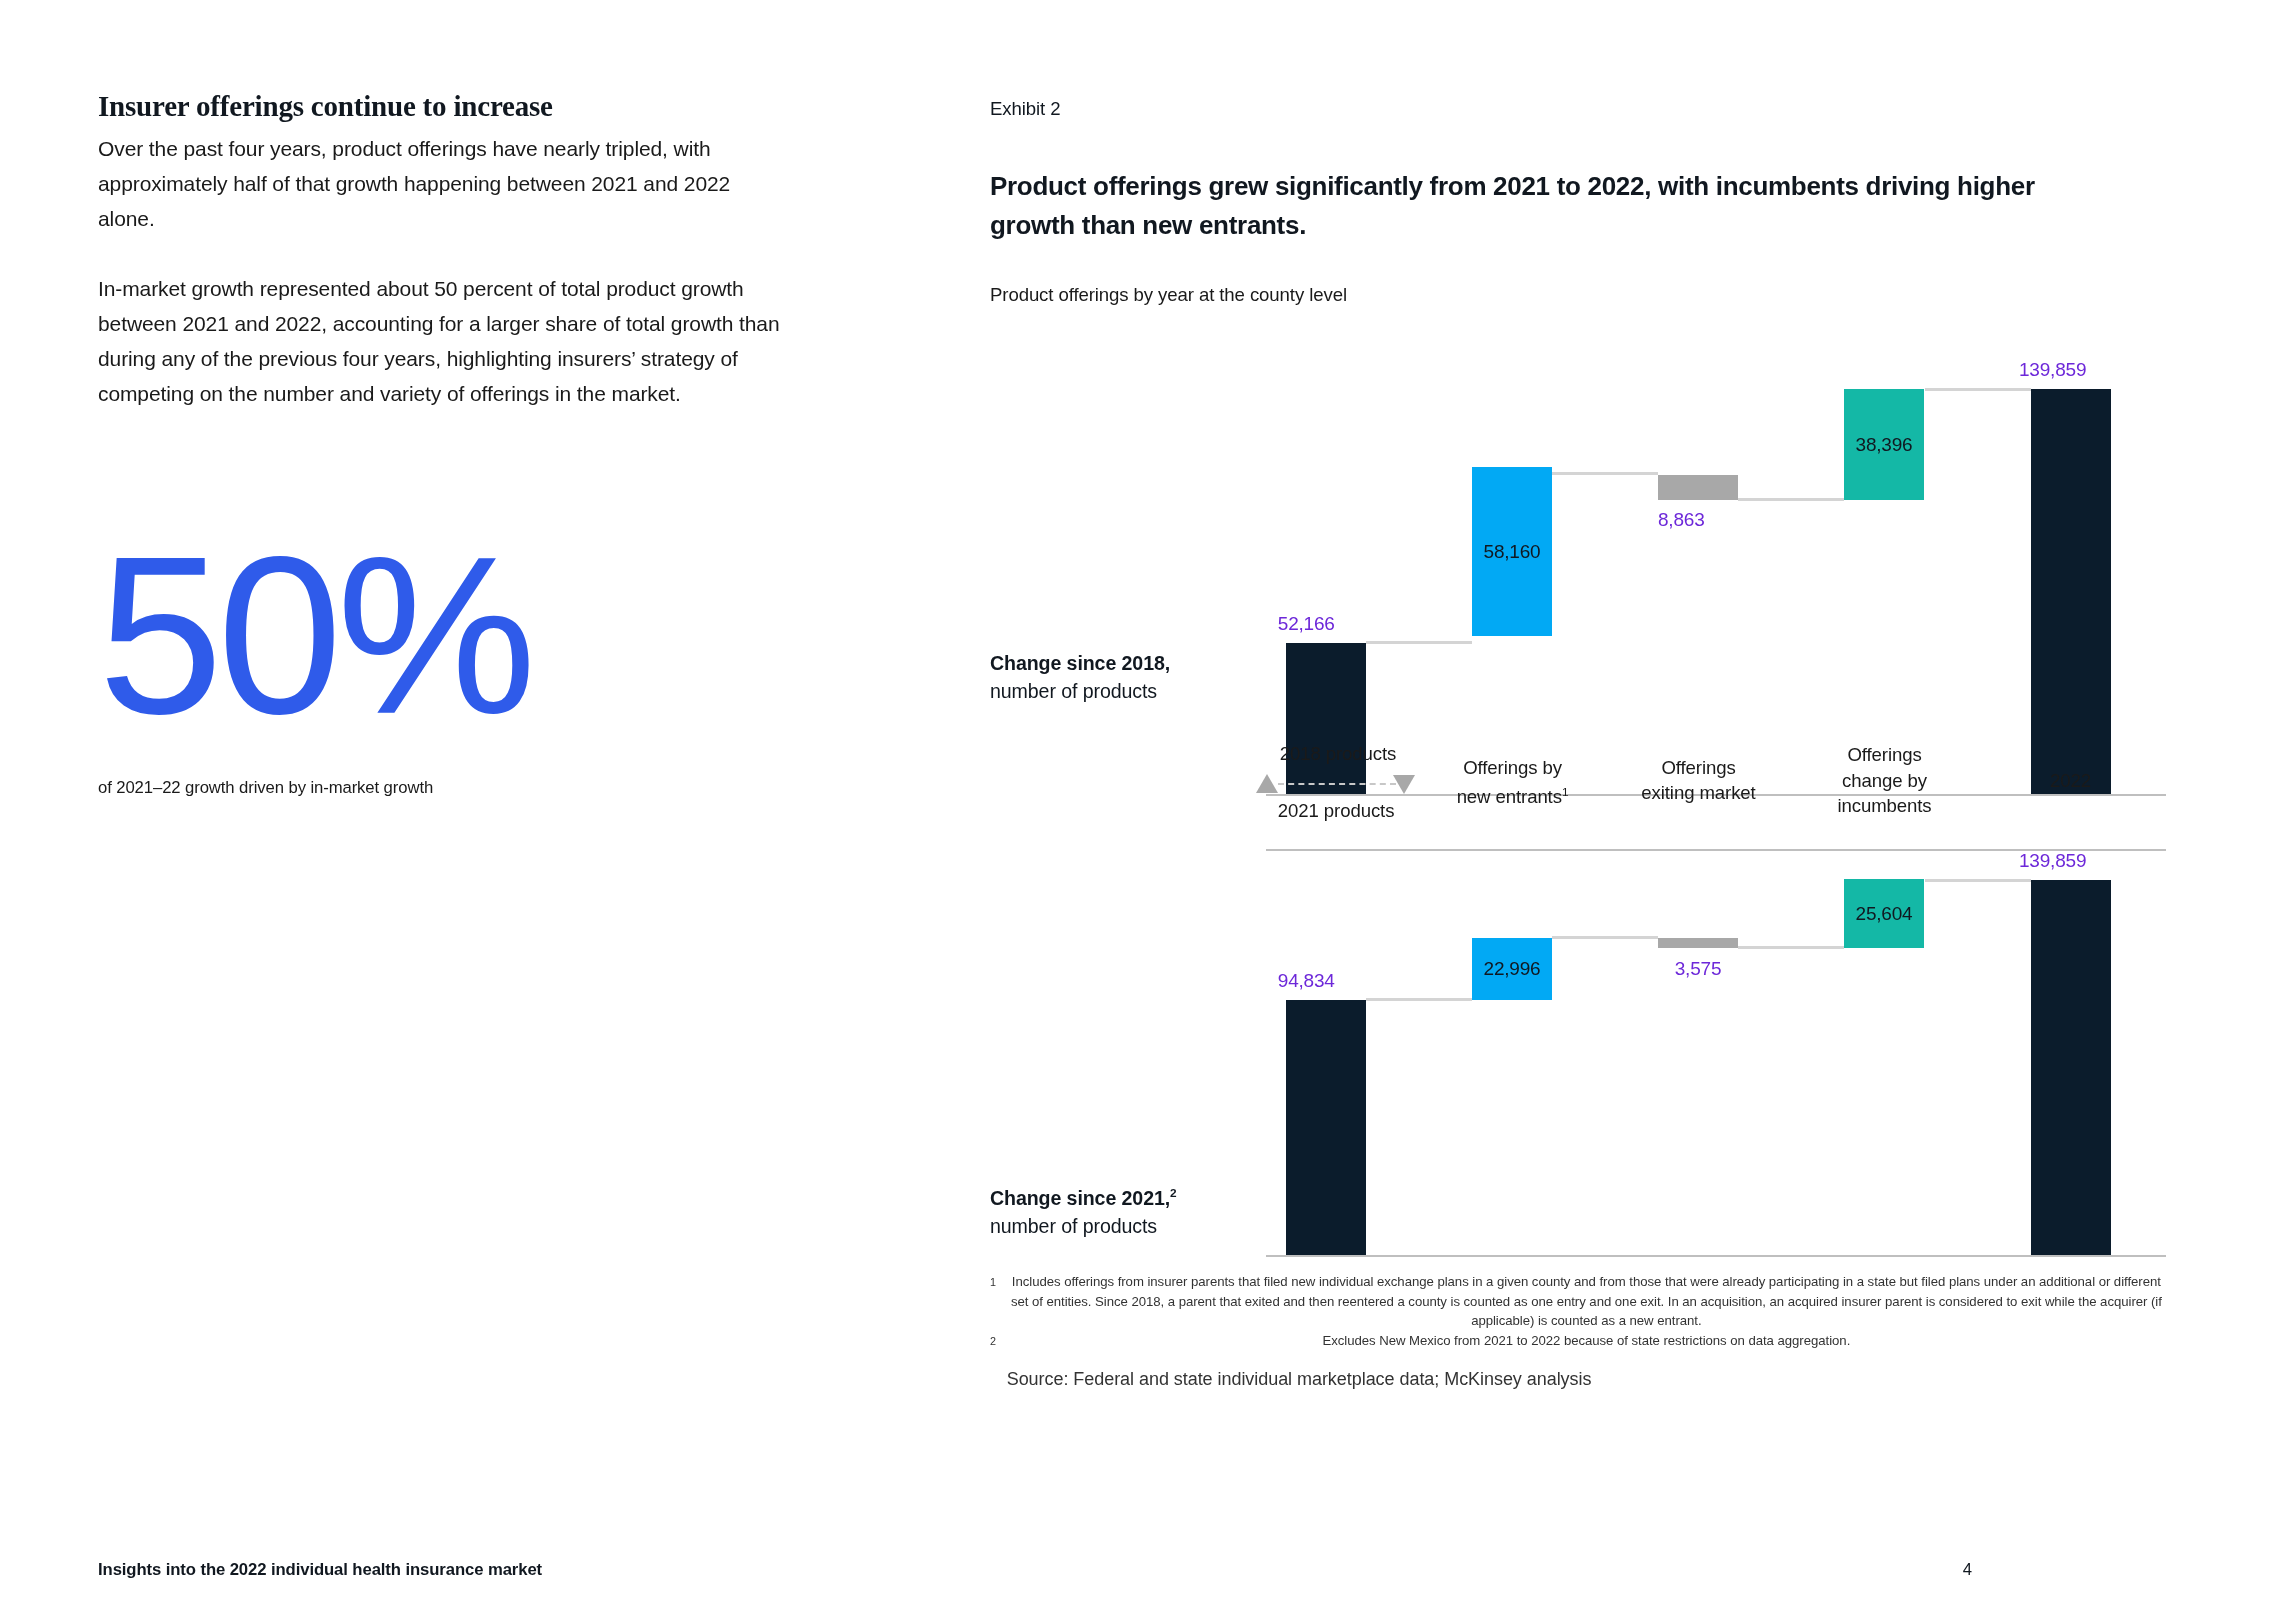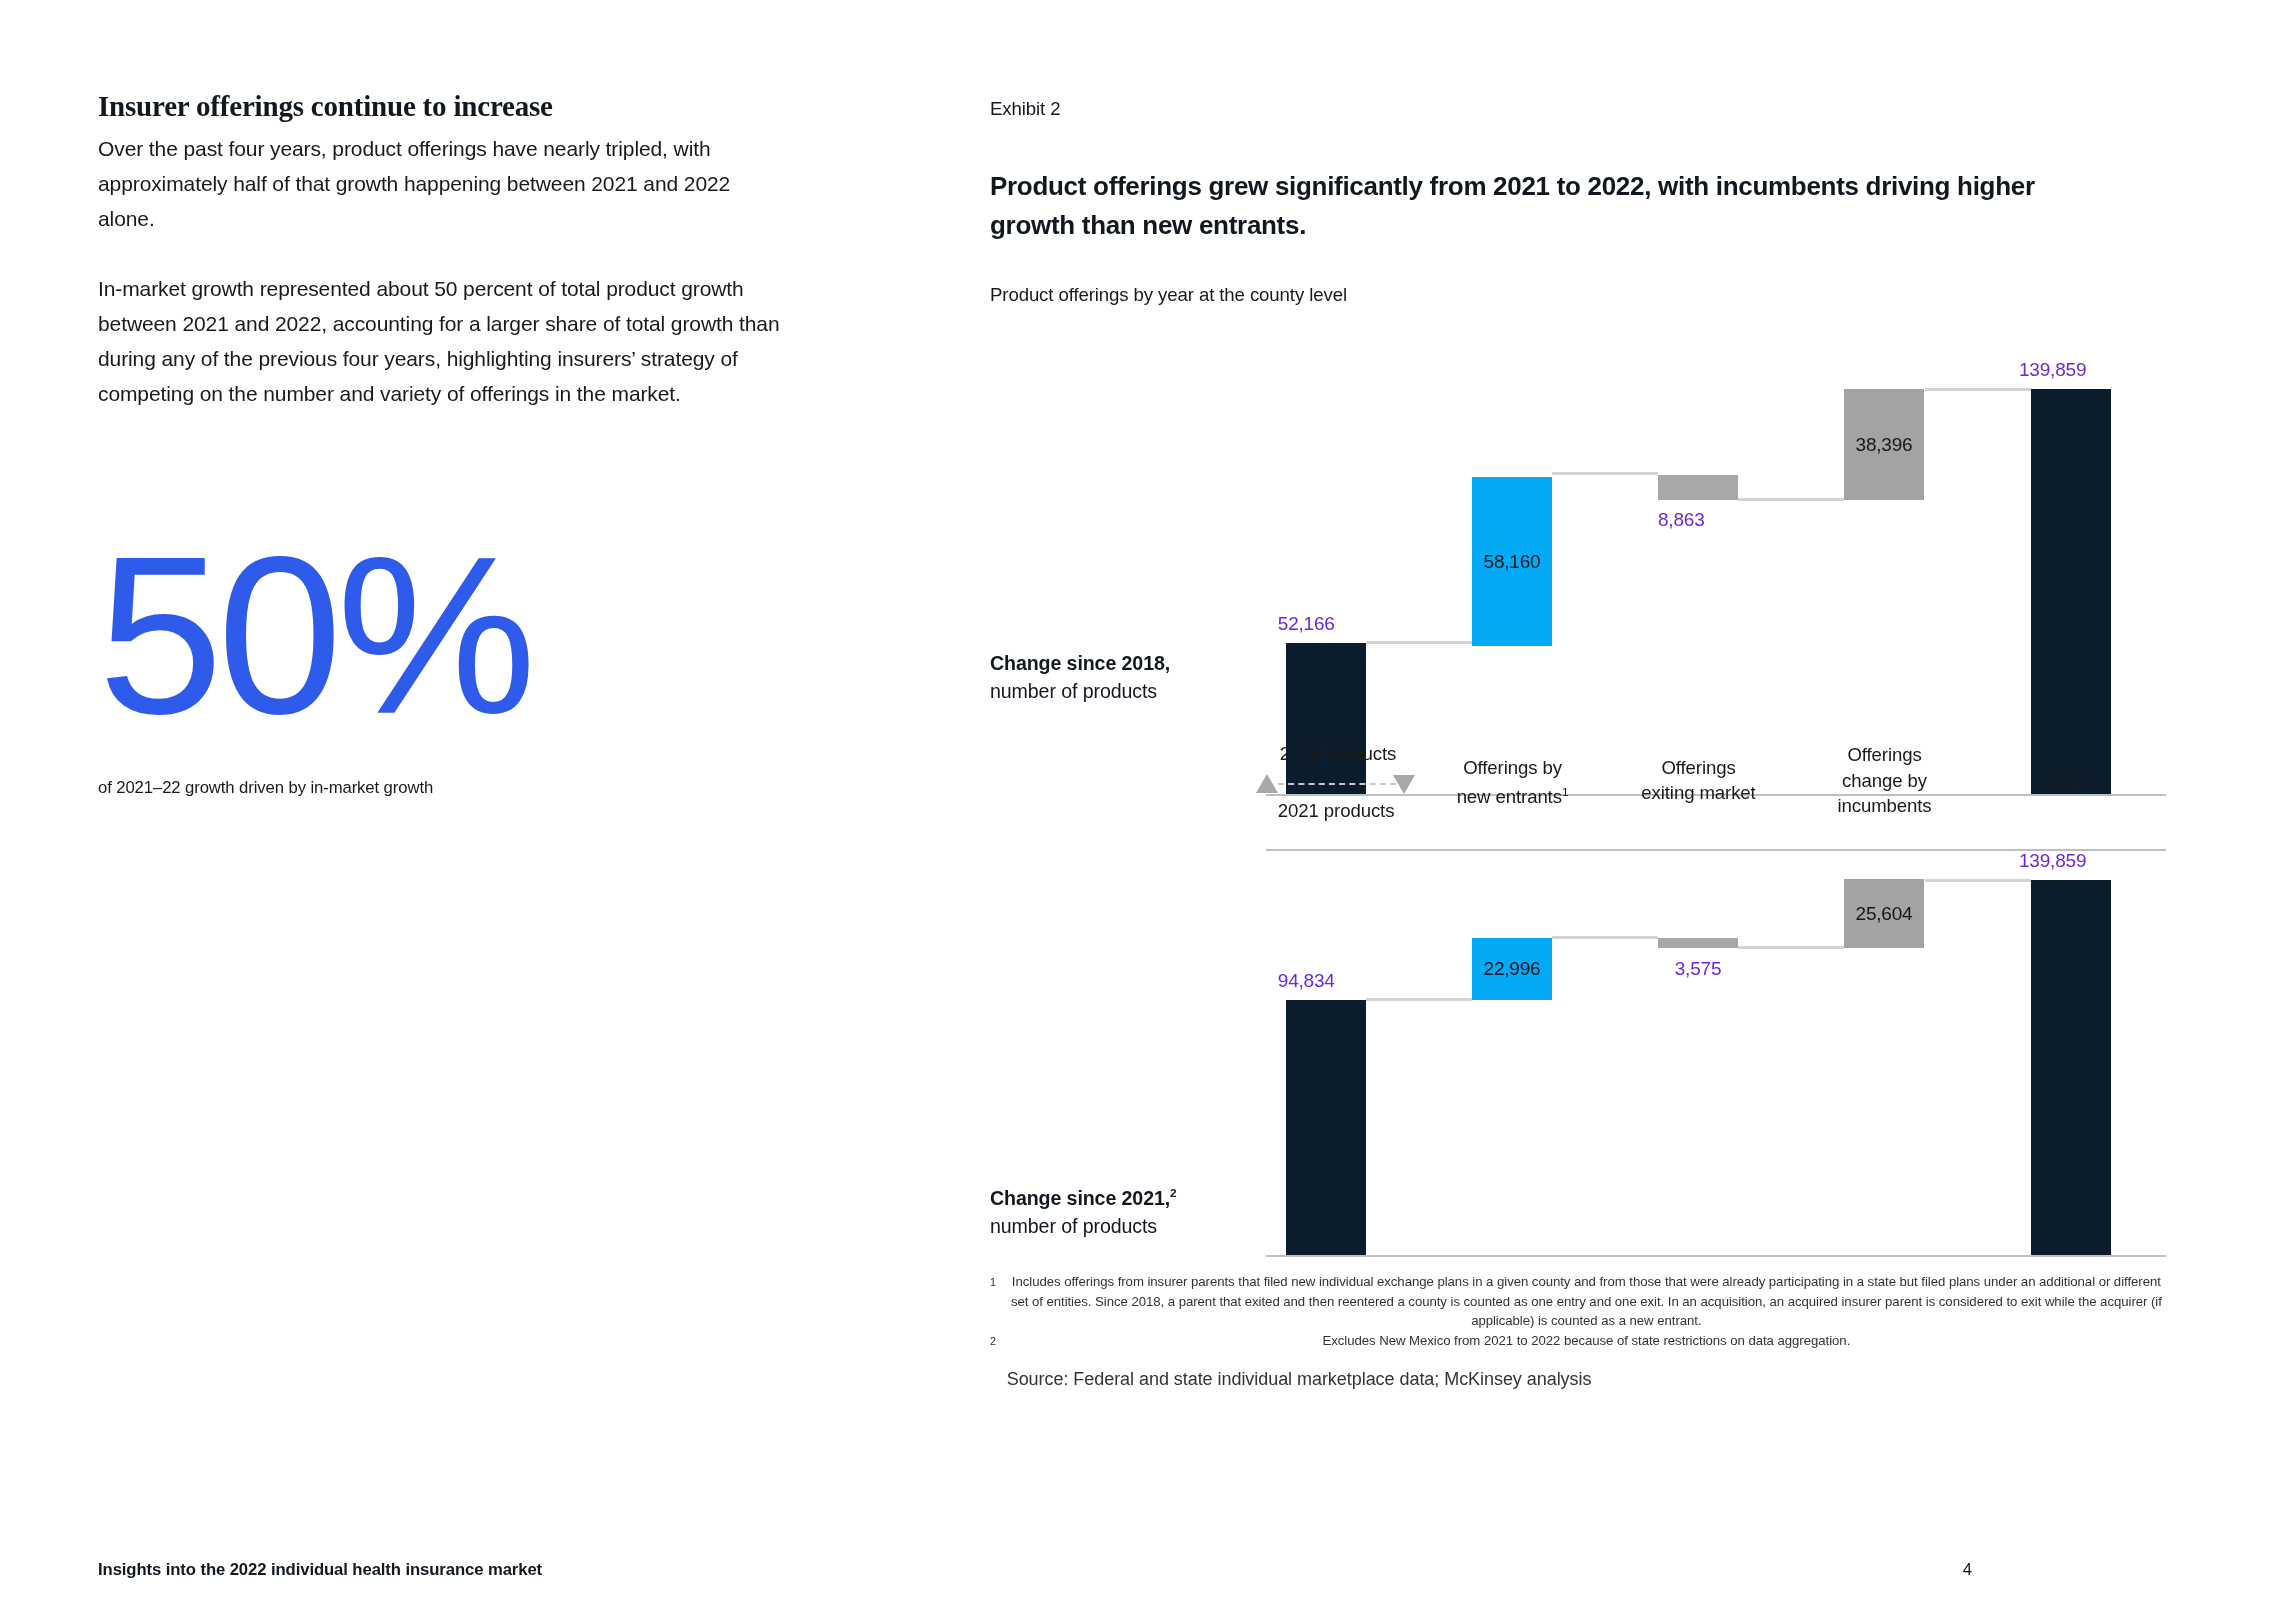--- a/index.html
+++ b/index.html
@@ -95,21 +95,21 @@
 
   .plot { position: absolute; left: 276px; right: 0; top: 0; bottom: 0; }
 
   .bar {
     position: absolute;
     display: flex; align-items: center; justify-content: center;
   }
   .bar-dark  { background: #0B1C2C; }
   .bar-blue  { background: #02A9F4; }
   .bar-grey  { background: #A8A8A8; }
-  .bar-ltblue{ background: #a3a3a3; }
+  .bar-ltblue{ background: #14b8a6; }
 
   .bar-val-in {
     font-size: 19px; color: #111820; letter-spacing: -0.2px;
     pointer-events: none;
   }
   .bar-val-above, .bar-val-below {
     position: absolute; font-size: 19px; color: #6d28d9;
     letter-spacing: -0.2px; white-space: nowrap;
   }
 
@@ -187,21 +187,21 @@
       <span class="rl-strong">Change since 2018,</span><br>
       <span>number of products</span>
     </div>
 
     <div class="plot">
 
       <div class="bar bar-dark" style="left:19.6px; width:80px; bottom:0; height:151px;"></div>
       <div class="bar-val-above" style="left:11.8px; bottom:159px;">52,166</div>
       <div class="connector" style="left:100px; width:106px; bottom:150px;"></div>
 
-      <div class="bar bar-blue" style="left:206px; width:80px; bottom:148px; height:169px;">
+      <div class="bar bar-blue" style="left:206px; width:80px; bottom:158px; height:169px;">
         <span class="bar-val-in">58,160</span>
       </div>
       <div class="connector" style="left:286px; width:106px; bottom:319px;"></div>
 
       <div class="bar bar-grey" style="left:392px; width:80px; bottom:294px; height:25.5px;"></div>
       <div class="bar-val-below" style="left:392px; width:80px; bottom:263px;">8,863</div>
       <div class="connector" style="left:472px; width:106px; bottom:293px;"></div>
 
       <div class="bar bar-ltblue" style="left:578px; width:80px; bottom:294px; height:111px;">
         <span class="bar-val-in">38,396</span>

